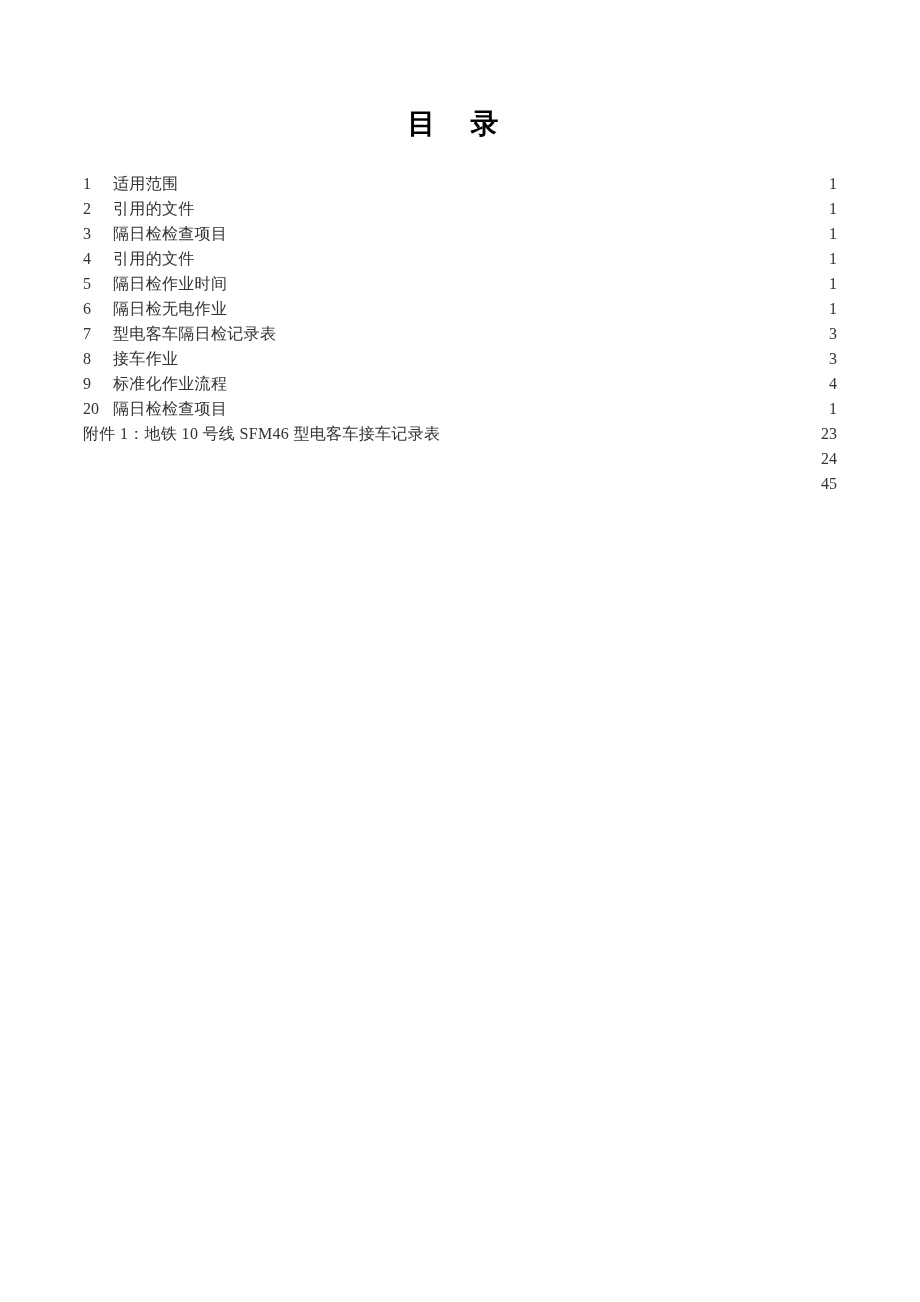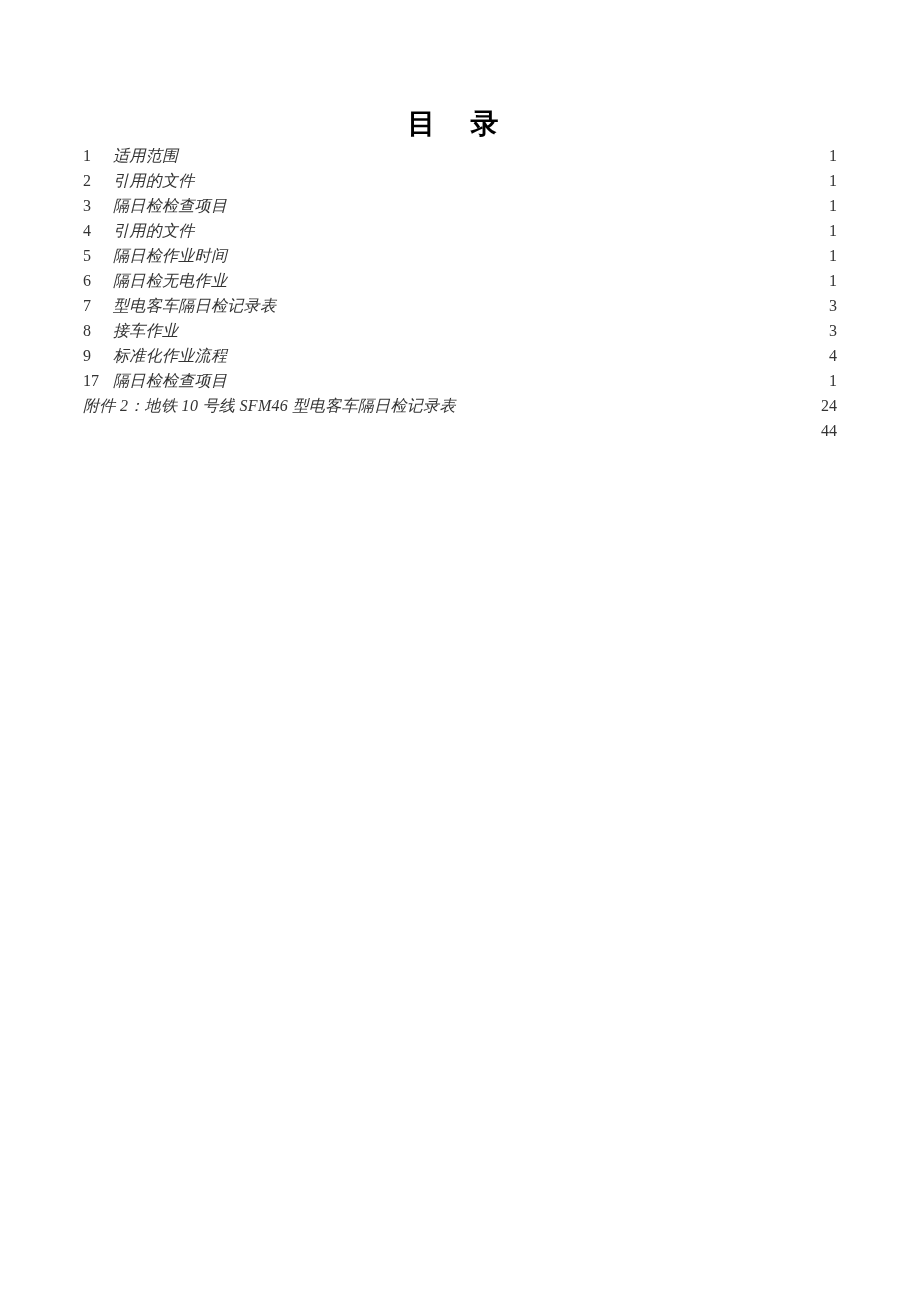--- a/index.html
+++ b/index.html
@@ -13,40 +13,40 @@
   .page {
     box-sizing: border-box;
     padding: 105px 83px 0 83px;
     width: 920px;
   }
   .title {
     text-align: center;
     font-size: 28px;
     font-weight: bold;
     letter-spacing: 0.5em;
+    margin-bottom: 28px;
     color: #000;
   }
   .toc-line {
     display: flex;
     align-items: baseline;
     font-size: 16px;
     line-height: 25px;
     color: #333;
     white-space: nowrap;
   }
   .toc-line .num {
     display: inline-block;
     width: 30px;
     flex: 0 0 auto;
     color: #333;
   }
   .toc-line .label {
     flex: 0 0 auto;
     letter-spacing: 0.02em;
-    font-style: italic;
   }
   .toc-line .dots {
     flex: 1 1 auto;
     overflow: hidden;
     position: relative;
     height: 1em;
     margin: 0 2px;
   }
   .toc-line .dots::after {
     content: "....................................................................................................................................................................................................";
@@ -130,34 +130,39 @@
     </div>
 
     <div class="toc-line">
       <span class="num">9</span>
       <span class="label">标准化作业流程</span>
       <span class="dots"></span>
       <span class="page-num">4</span>
     </div>
 
     <div class="toc-line">
-      <span class="num">17</span>
+      <span class="num">20</span>
       <span class="label">隔日检检查项目</span>
       <span class="dots"></span>
       <span class="page-num">1</span>
     </div>
 
+    <div class="toc-line appendix">
+      <span class="num"></span>
+      <span class="label">附件 1：地铁 10 号线 SFM46 型电客车接车记录表</span>
+      <span class="dots"></span>
+      <span class="page-num">23</span>
+    </div>
 
     <div class="toc-line appendix">
       <span class="num"></span>
-      <span class="label">附件 2：地铁 10 号线 SFM46 型电客车隔日检记录表</span>
       <span class="dots"></span>
       <span class="page-num">24</span>
     </div>
 
     <div class="toc-line appendix">
       <span class="num"></span>
       <span class="dots"></span>
-      <span class="page-num">44</span>
+      <span class="page-num">45</span>
     </div>
 
   </div>
 </div>
 
 </body></html>

